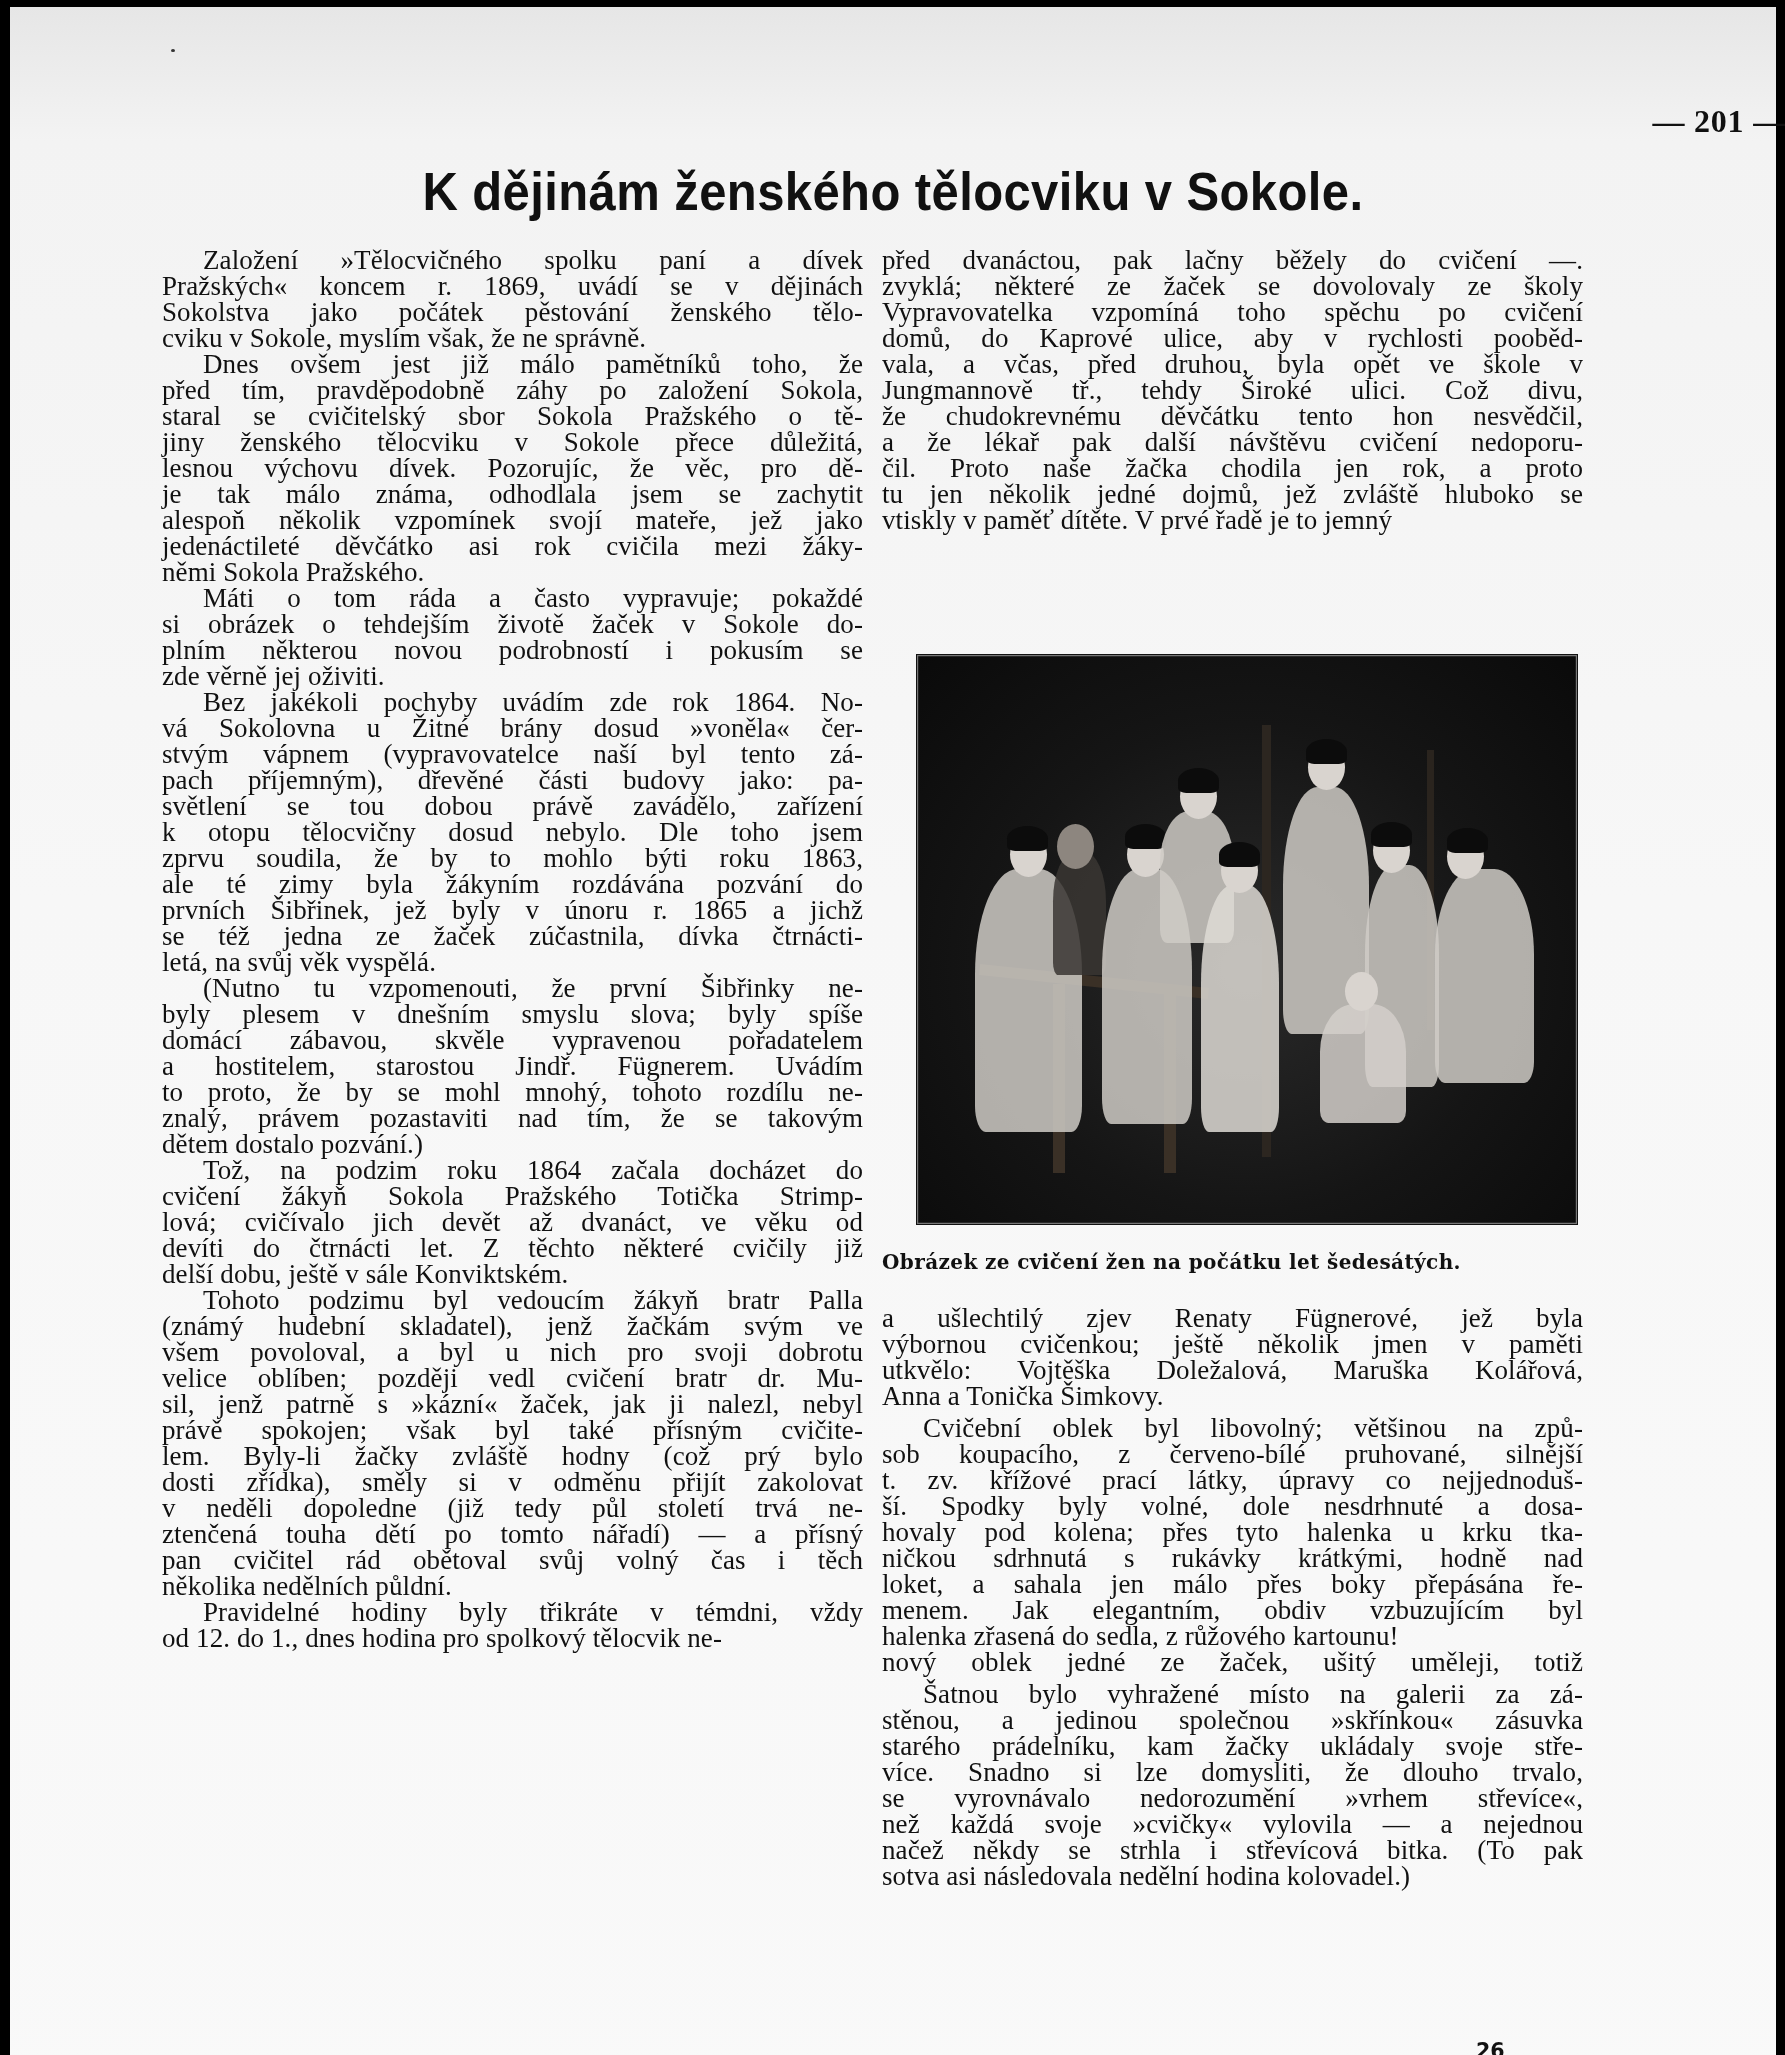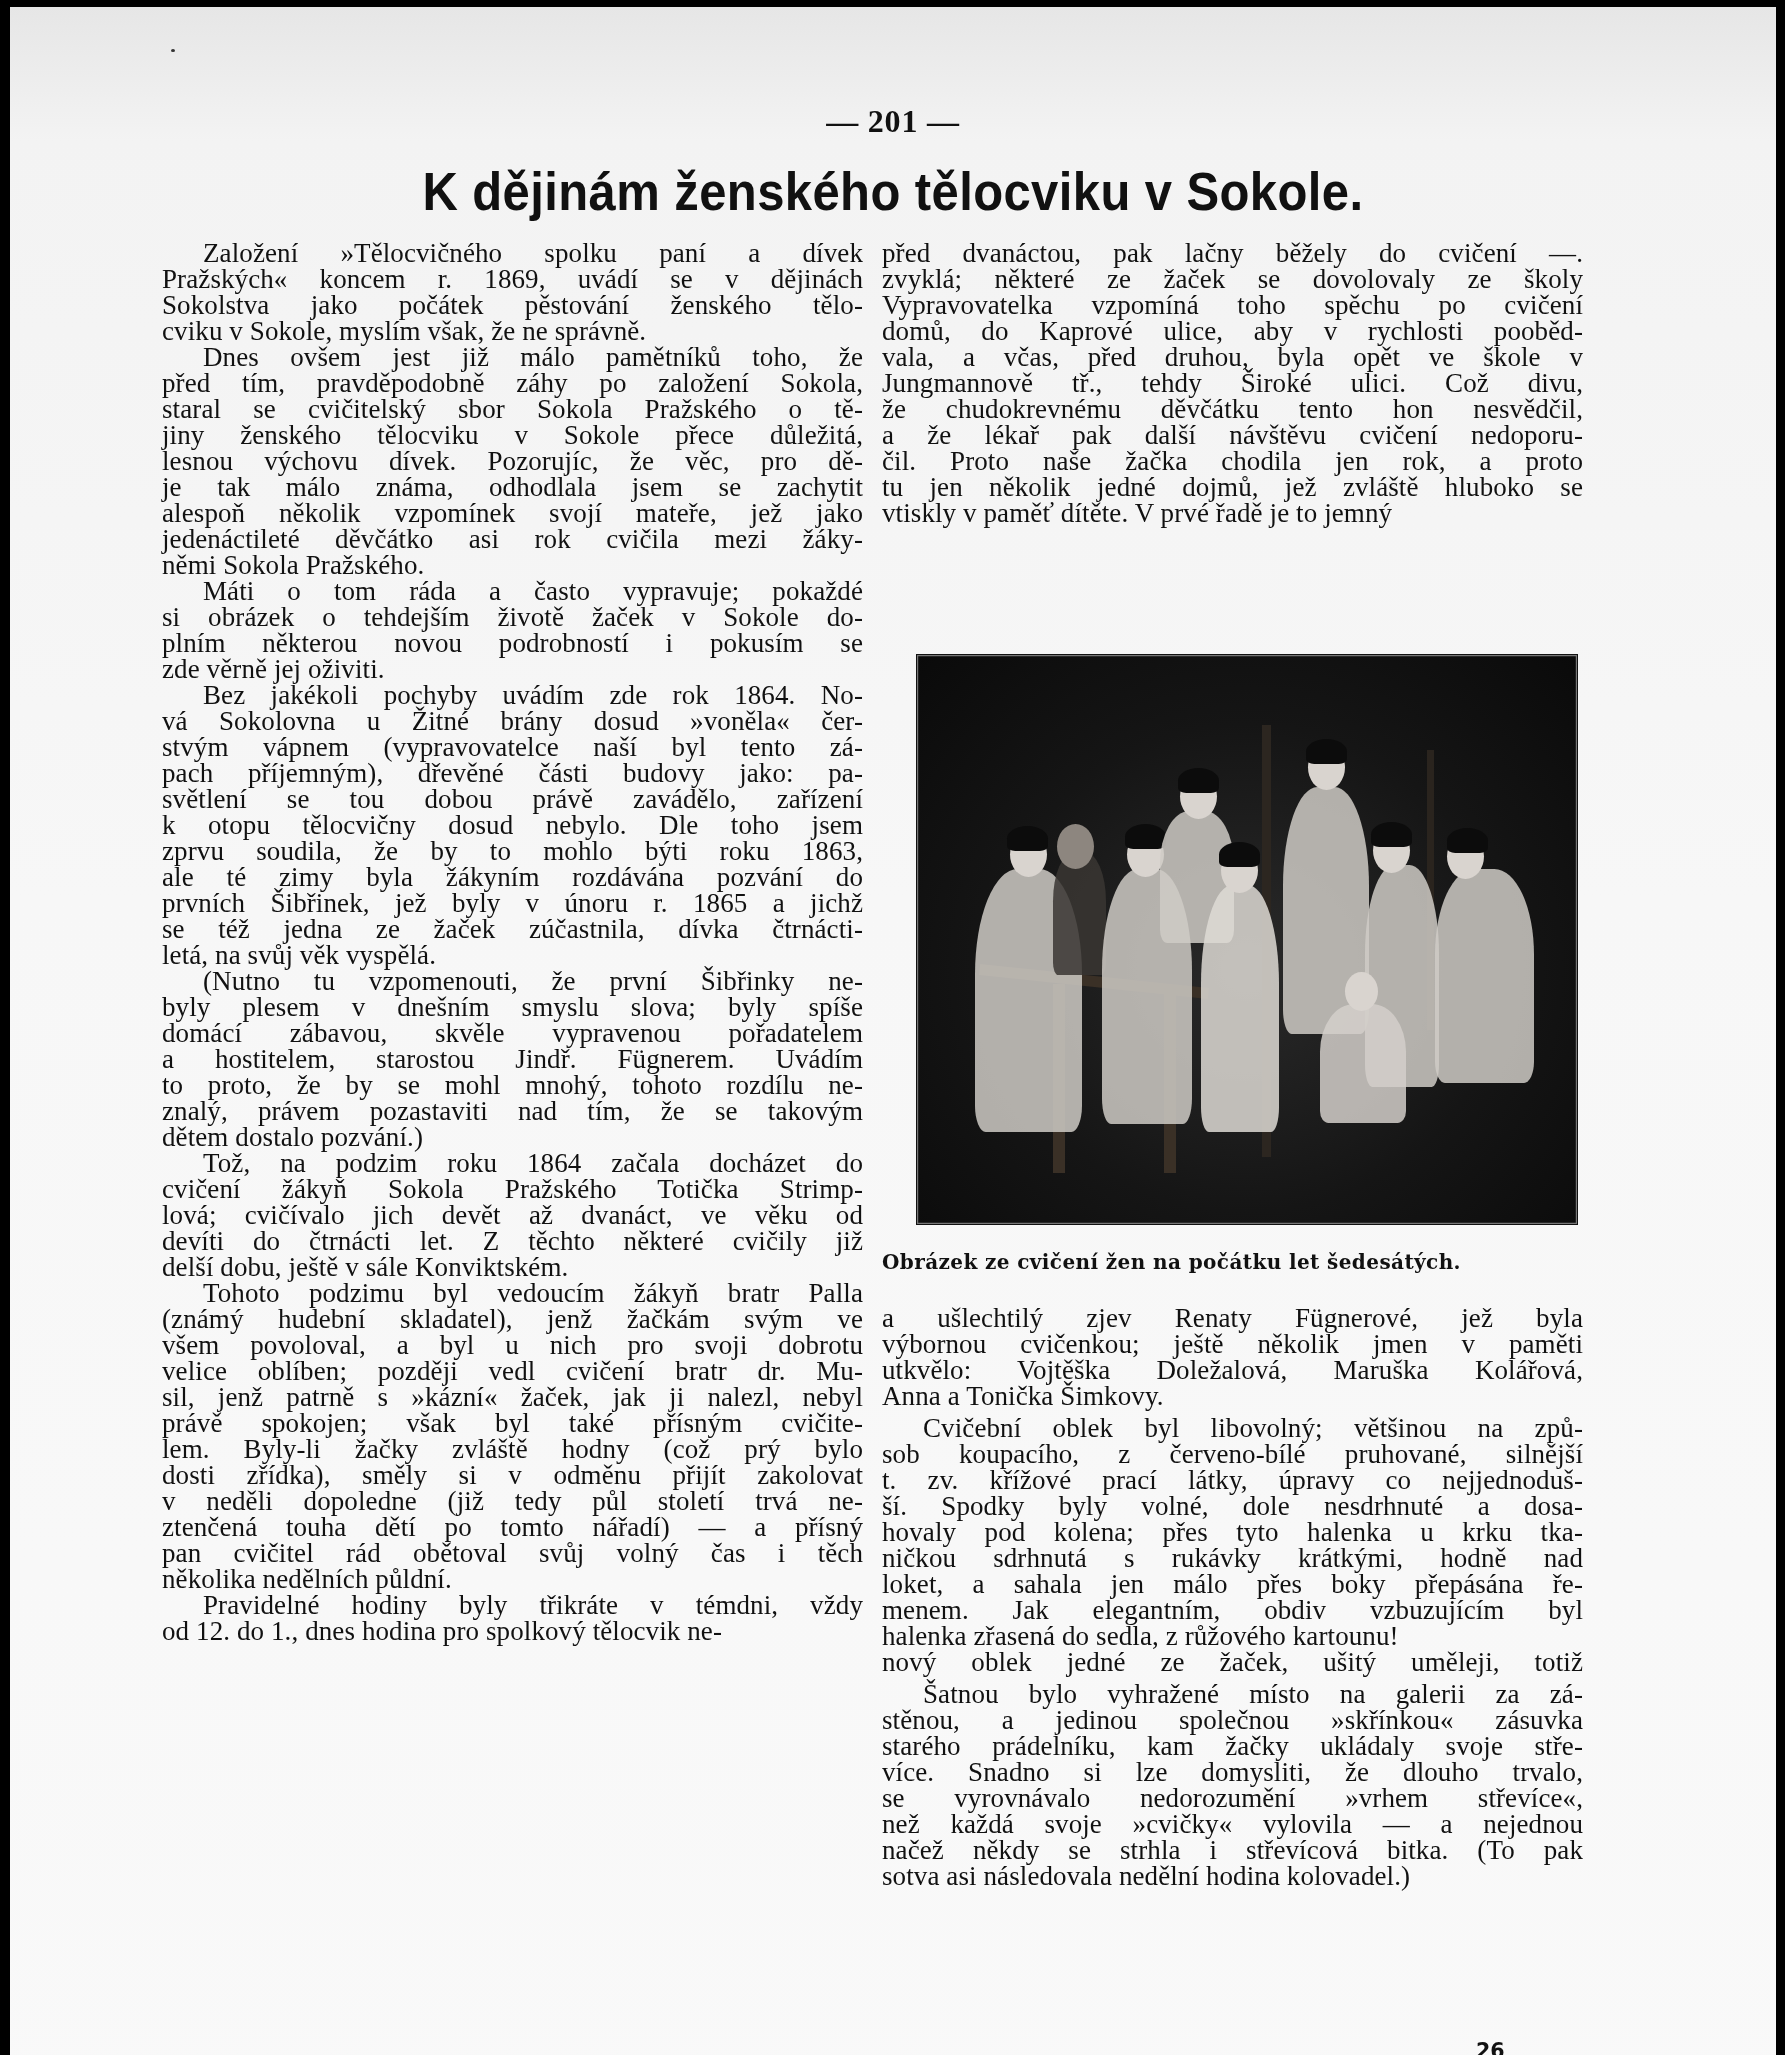--- a/index.html
+++ b/index.html
@@ -8,30 +8,30 @@
     background: #000;
     font-family: "Liberation Serif", "DejaVu Serif", serif;
     color: #111;
   }
   .sheet {
     position: absolute; left: 10px; top: 6.6px; width: 1766px; height: 2230px;
     background: linear-gradient(180deg, #e6e6e6 0%, #f3f3f3 6%, #f7f7f7 40%, #f9f9f9 100%);
     border-radius: 0 0 0 12.3px;
   }
   .page-number {
-    position: absolute; left: 0; width: 1786px; top: 103px; text-align: center;
+    position: absolute; left: 0; width: 1786px; top: 103px; text-align: right;
     font-family: "Liberation Serif", serif; font-weight: bold; font-size: 32px; letter-spacing: 0.8px;
   }
   .title {
     position: absolute; left: 0; width: 1786px; top: 164px; text-align: center;
     font-family: "Liberation Sans", "DejaVu Sans", sans-serif; font-weight: bold;
     font-size: 49px; letter-spacing: 0.4px; transform: scaleY(1.08);
   }
   .col {
-    position: absolute; top: 240px; width: 701px;
+    position: absolute; top: 247px; width: 701px;
     font-size: 27px; line-height: 26px;
   }
   .col.left { left: 162px; }
   .col.right { left: 882px; }
   .para { margin: 0; }
   .para .ln {
     display: block; white-space: nowrap; text-align: justify; text-align-last: justify;
     transform-origin: left; letter-spacing: 0.1px;
   }
   .para .ln.last { text-align-last: left; }

